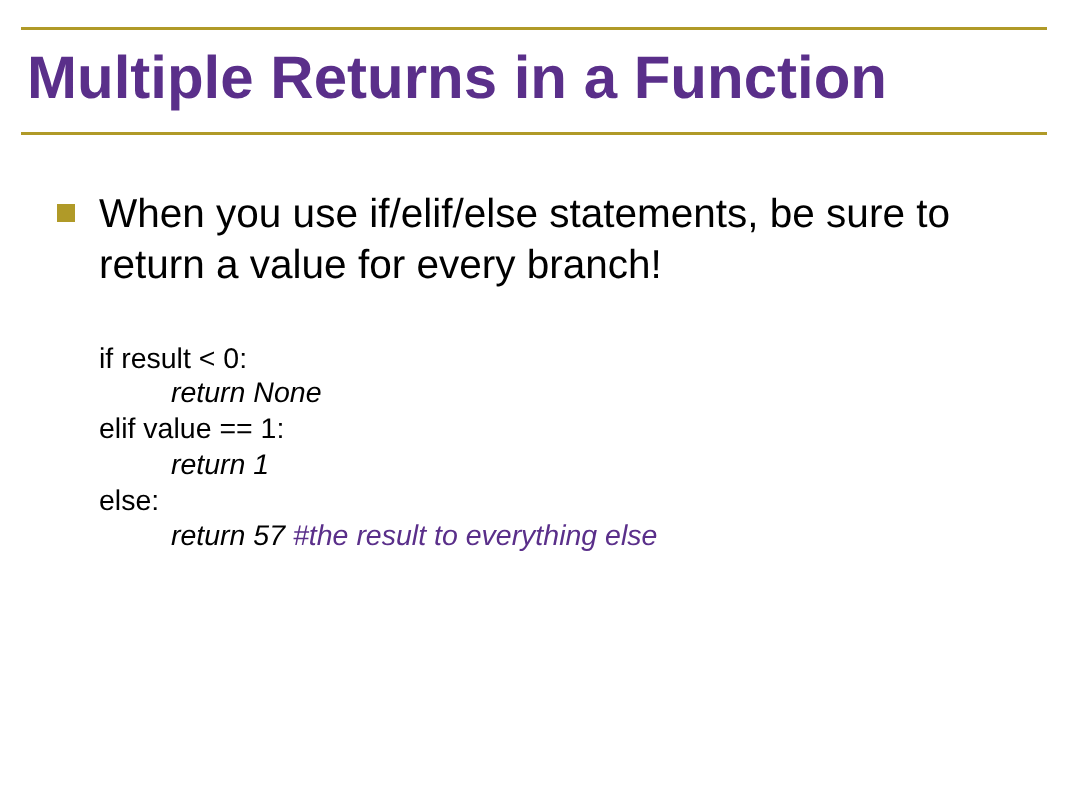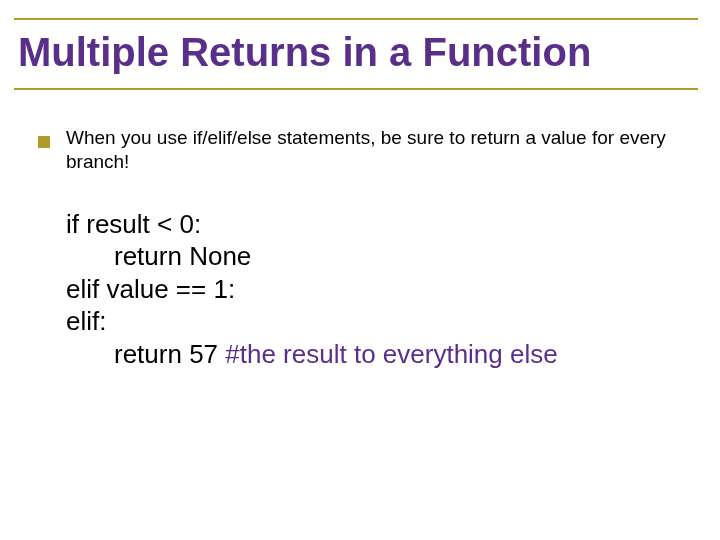--- a/index.html
+++ b/index.html
@@ -39,36 +39,36 @@
   }
   .bullet {
     width: 12px;
     height: 12px;
     background: #b09a28;
     margin-top: 10px;
     margin-right: 16px;
     flex: 0 0 auto;
   }
   .bullet-text {
-    font-size: 19px;
+    font-size: 27px;
     color: #000;
     line-height: 1.25;
   }
   .code-block {
     margin-top: 34px;
     margin-left: 28px;
-    font-size: 26px;
+    font-size: 19px;
     color: #000;
     line-height: 1.25;
   }
   .code-line {
     white-space: pre;
   }
   .ind1 { padding-left: 0; }
-  .ind2 { padding-left: 48px; }
+  .ind2 { padding-left: 48px; font-style: italic; }
   .comment { color: #5a2f8a; }
 </style>
 </head>
 <body>
 
 <div class="slide">
 
   <div class="title-area">
     <div class="title">Multiple Returns in a Function</div>
   </div>
@@ -77,19 +77,20 @@
 
     <div class="bullet-row">
       <div class="bullet"></div>
       <div class="bullet-text">When you use if/elif/else statements, be sure to return a value for every branch!</div>
     </div>
 
     <div class="code-block">
       <div class="code-line ind1">if result &lt; 0:</div>
       <div class="code-line ind2">return None</div>
       <div class="code-line ind1">elif value == 1:</div>
-      <div class="code-line ind1">elif:</div>
+      <div class="code-line ind2">return 1</div>
+      <div class="code-line ind1">else:</div>
       <div class="code-line ind2"><span>return 57 </span><span class="comment">#the result to everything else</span></div>
     </div>
 
   </div>
 
 </div>
 
 </body></html>

